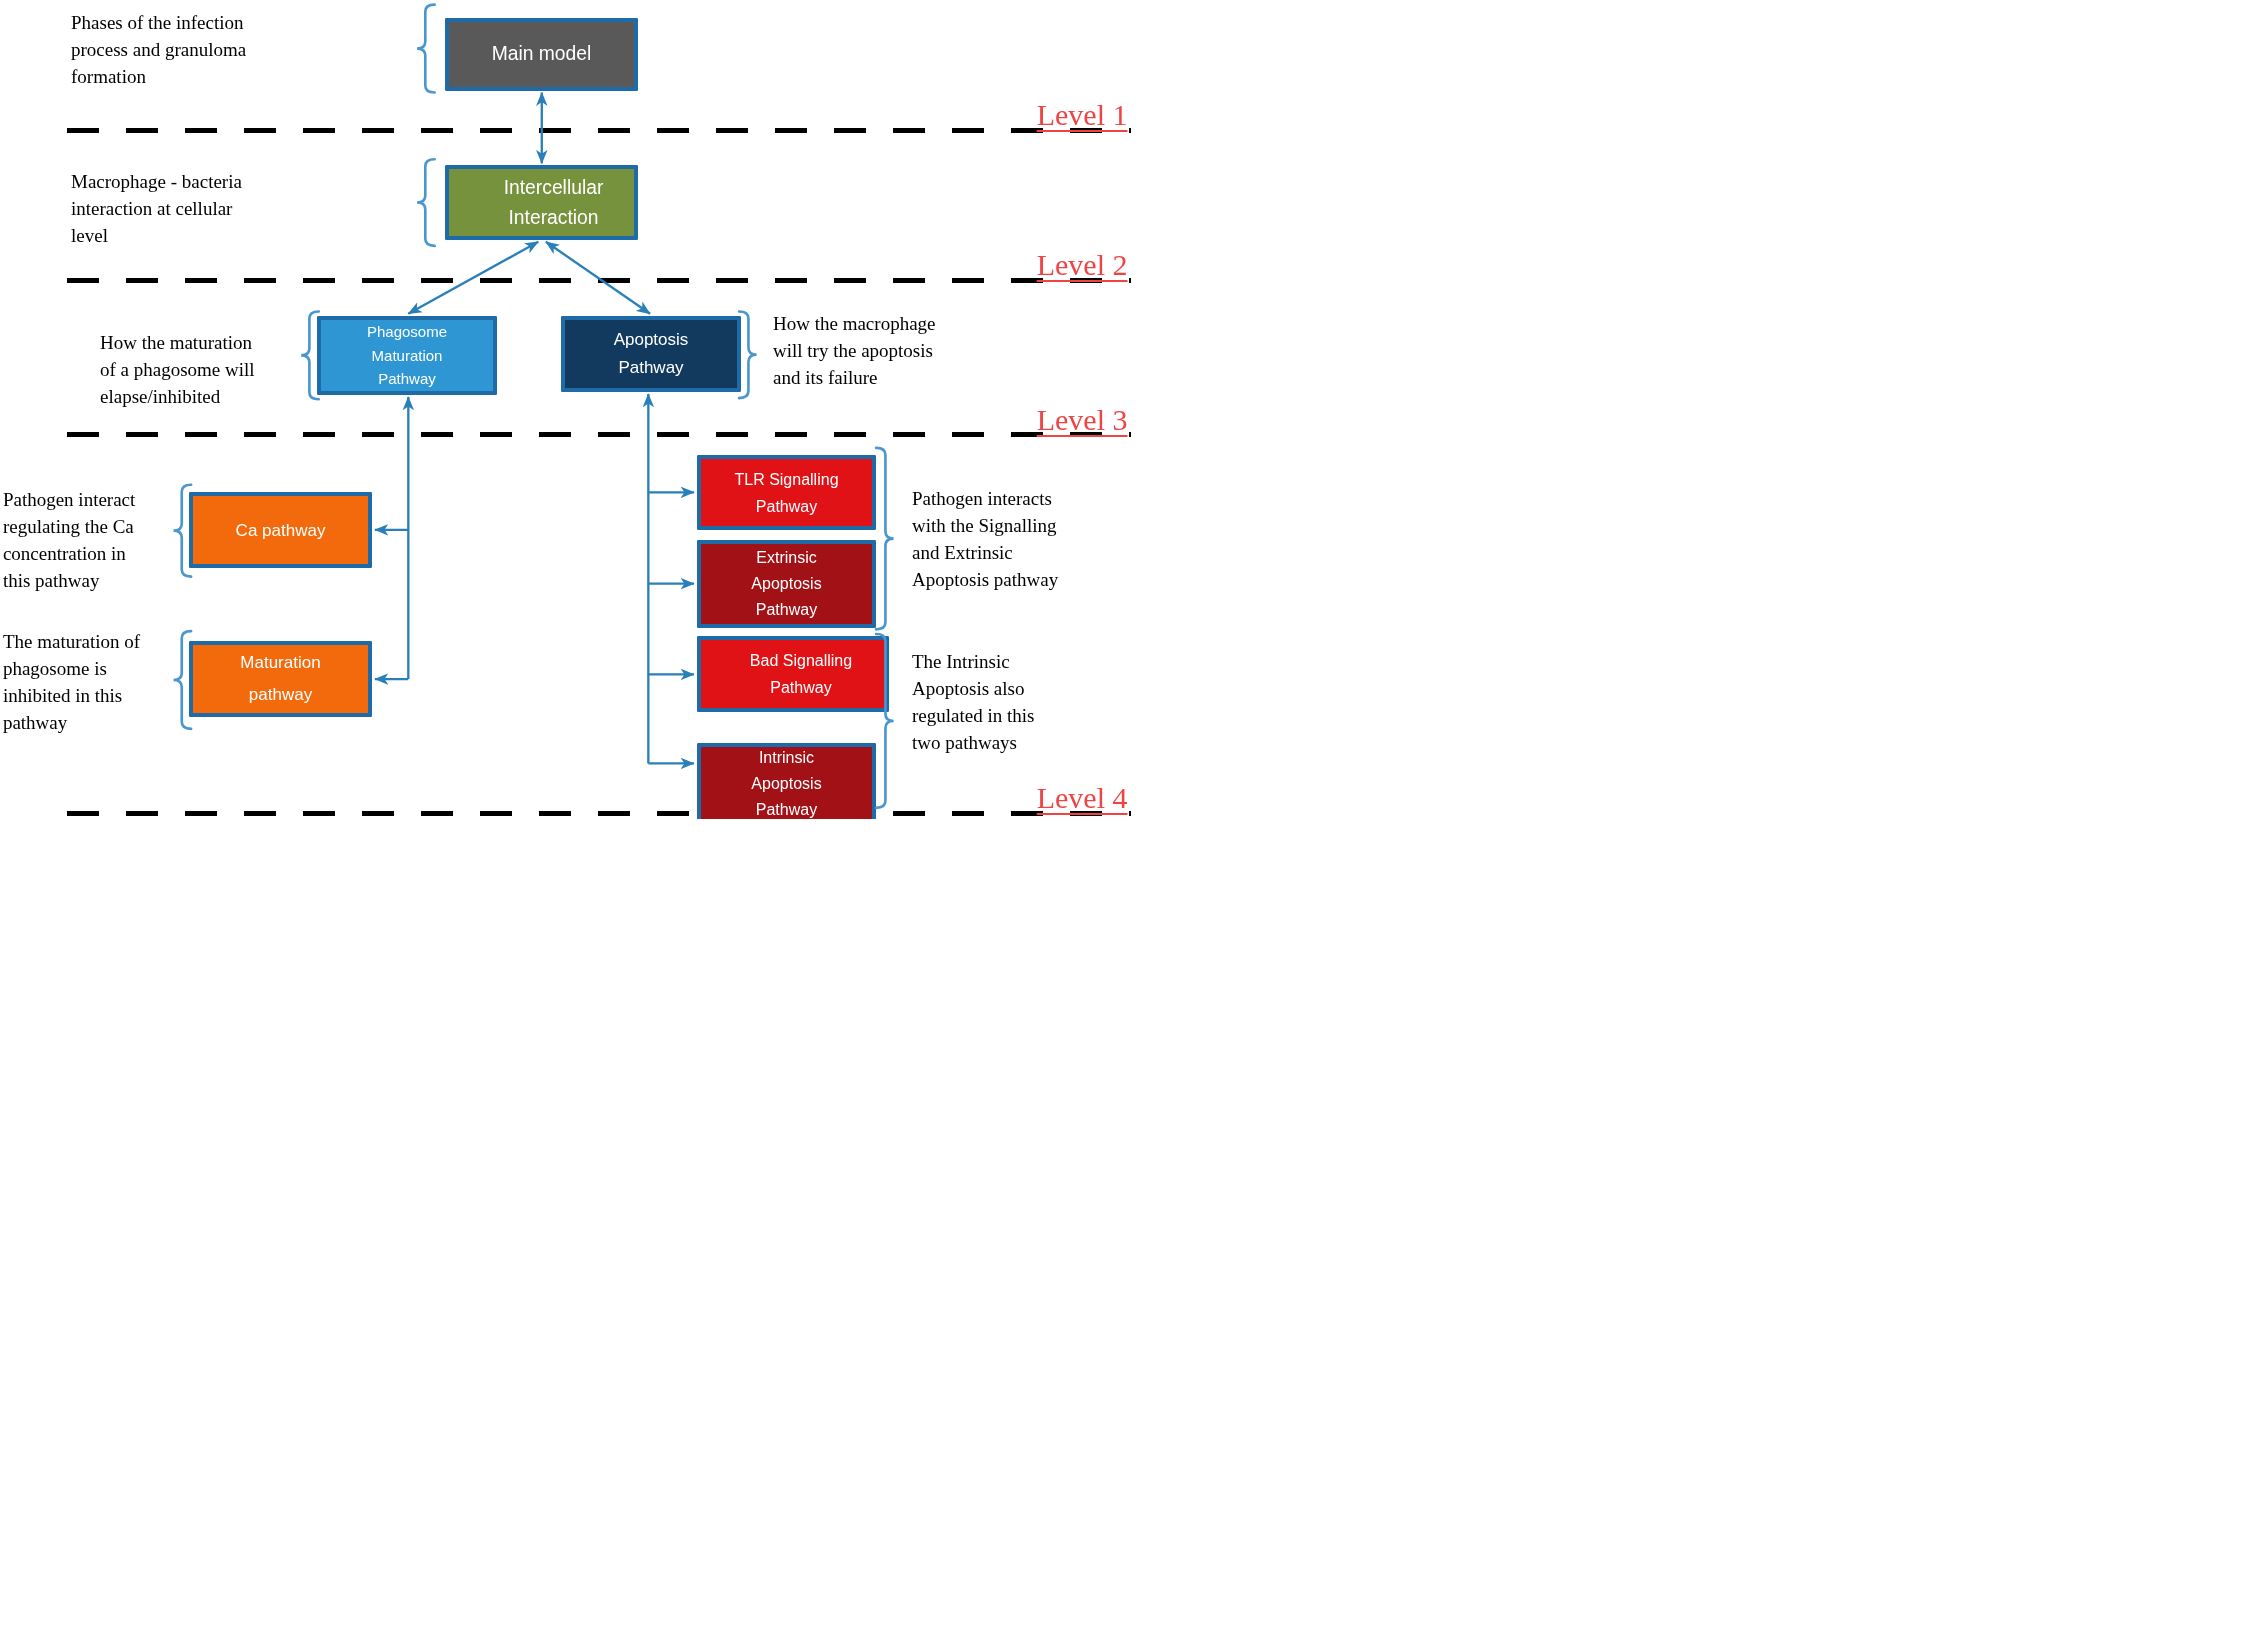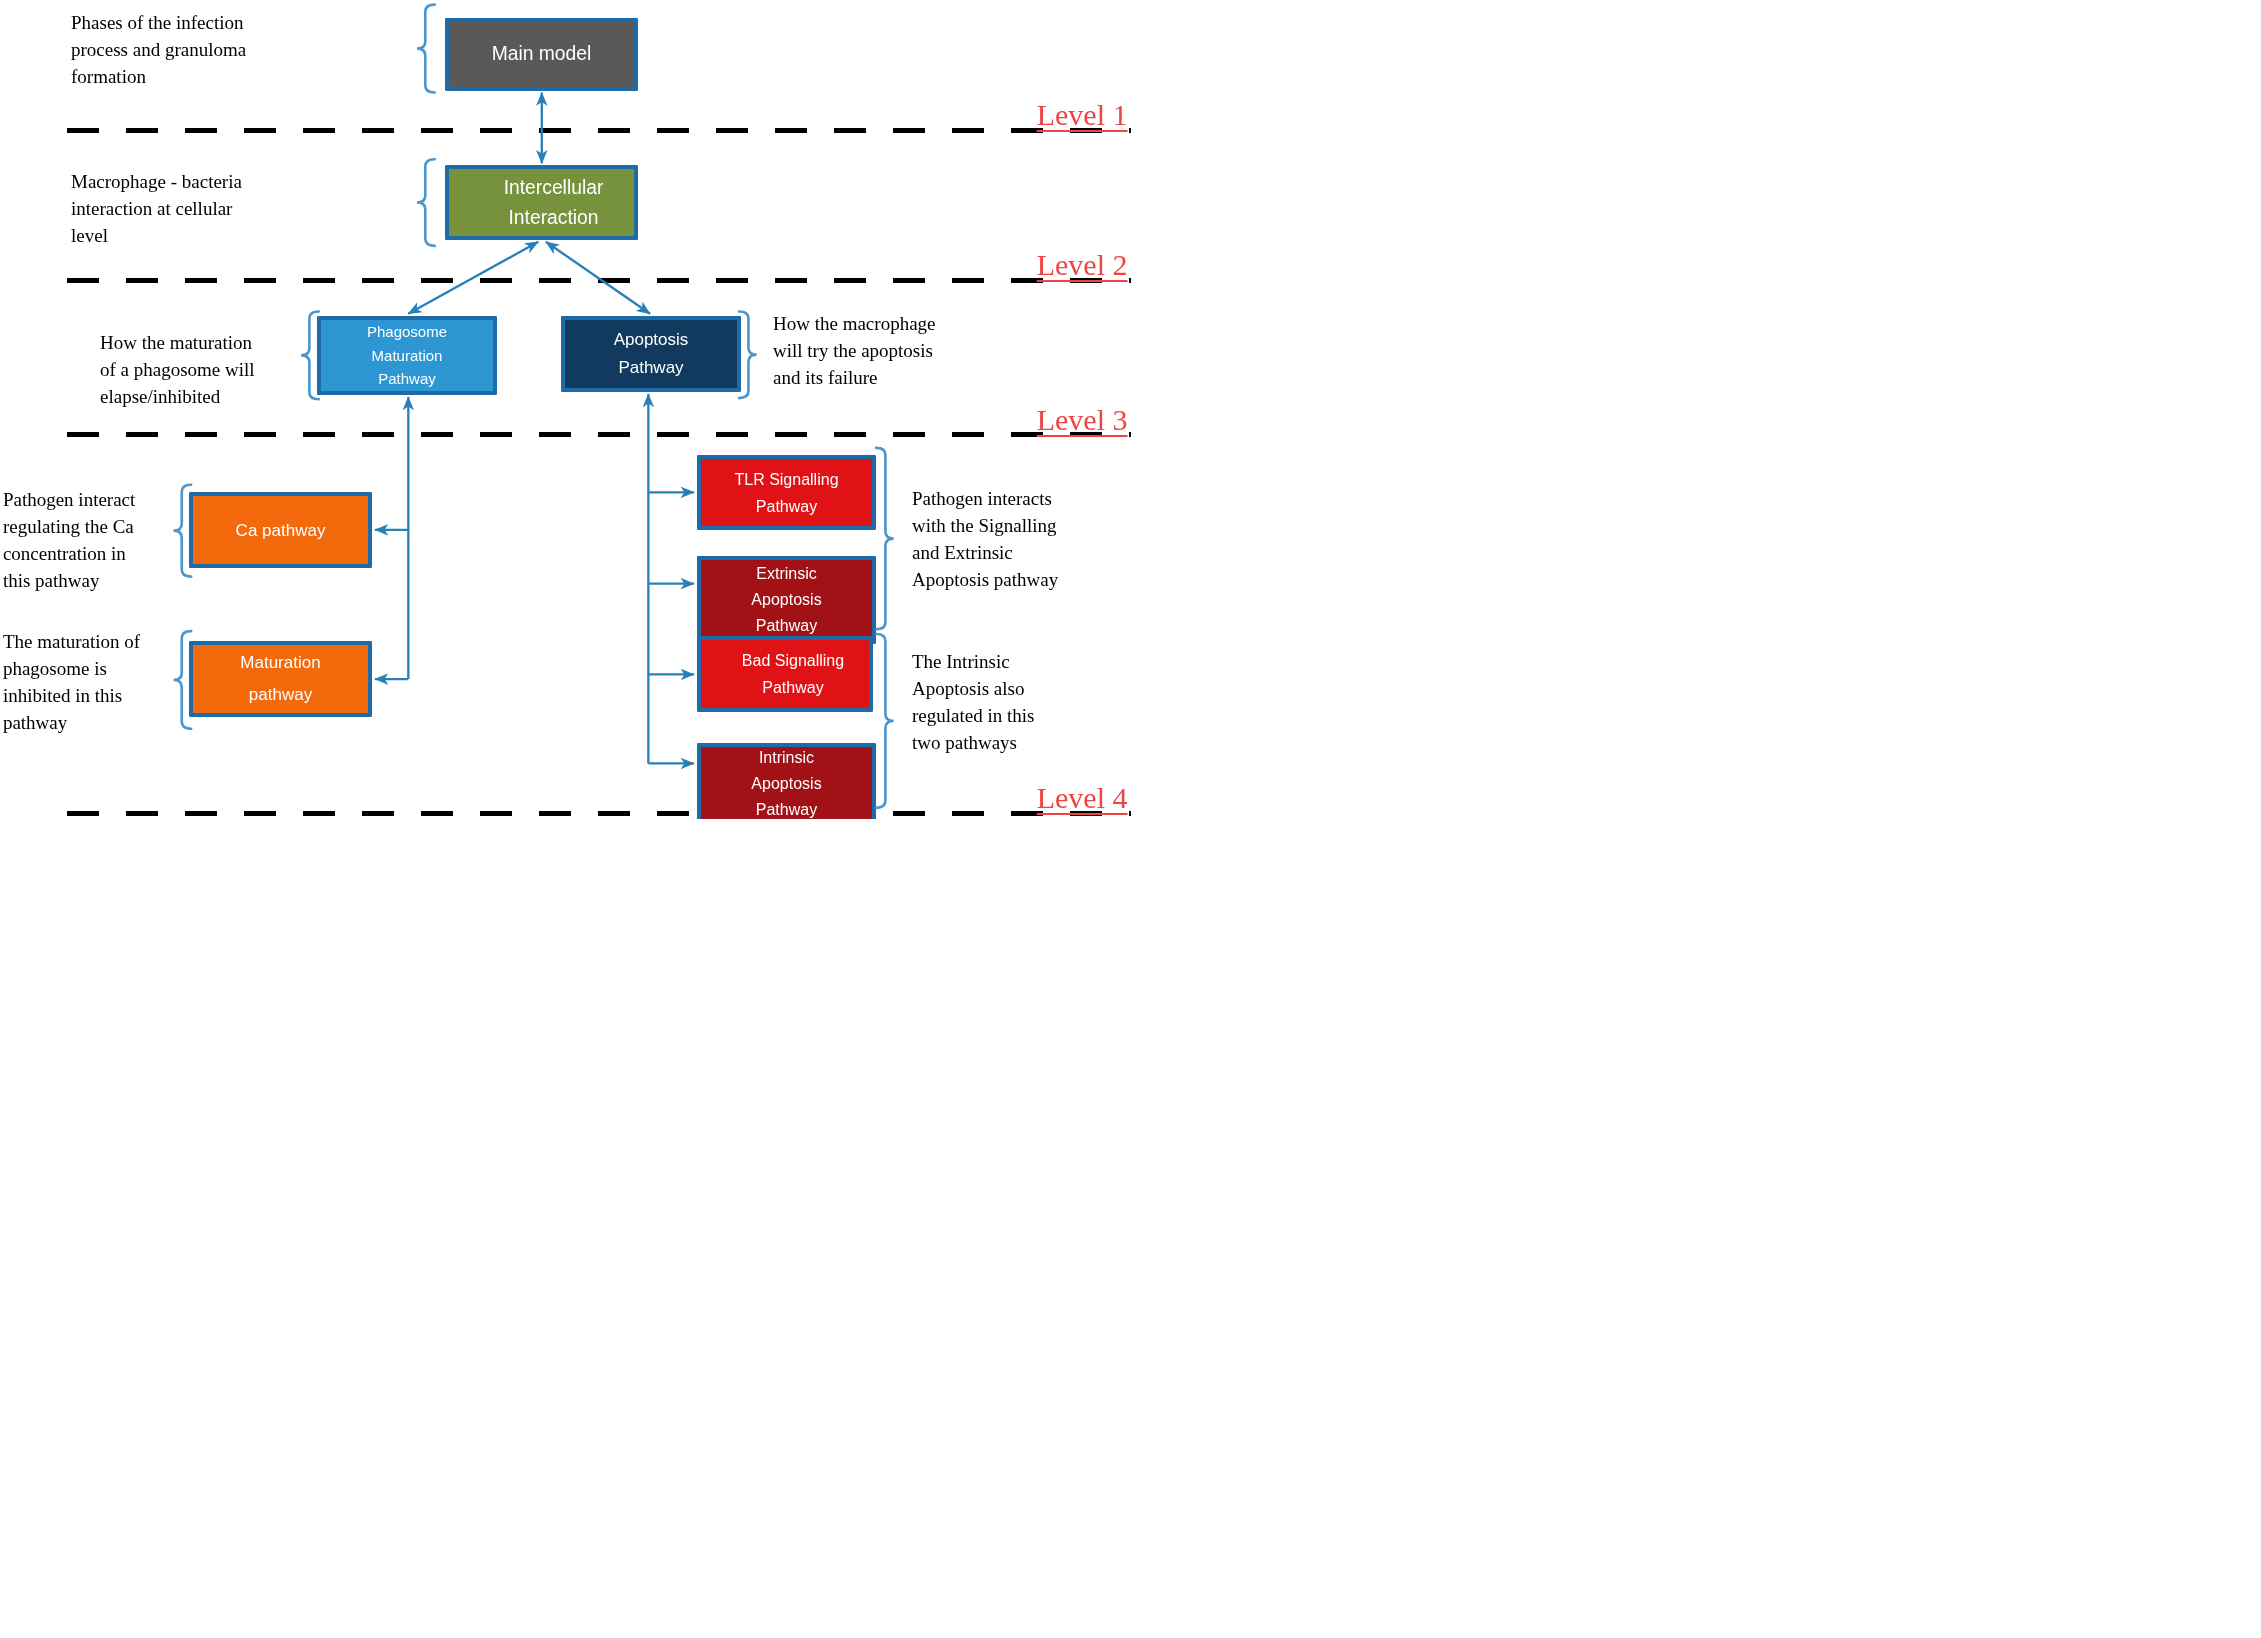--- a/index.html
+++ b/index.html
@@ -28,21 +28,21 @@
   .b-apop       {left:561px; top:316px; width:180px;height:76px;}
   .b-apop span       {font-size:17px;line-height:28px;}
   .b-ca         {left:189px; top:492px; width:183px;height:76px;}
   .b-ca span         {font-size:17px;line-height:21px;}
   .b-matur      {left:189px; top:641px;width:183px;height:76px;}
   .b-matur span      {font-size:17px;line-height:32px;}
   .b-tlr        {left:697px;top:455px; width:179px;height:75px;}
   .b-tlr span        {font-size:16px;line-height:27px;}
   .b-extr       {left:697px;top:540px; width:179px;height:88px;}
   .b-extr span       {font-size:16px;line-height:26px;}
-  .b-bad        {left:697px;top:636px;width:176px;height:76px;padding-left:16px;}
+  .b-bad        {left:697px;top:636px;width:192px;height:76px;padding-left:16px;}
   .b-bad span        {font-size:16px;line-height:27px;}
   .b-intr       {left:697px;top:723px;width:179px;height:81px;}
   .b-intr span       {font-size:16px;line-height:26px;}
   svg{position:absolute;left:0;top:0;}
 </style>
 </head>
 <body>
 
 <div id="stage">
 
@@ -105,21 +105,21 @@
       <span>Ca pathway</span>
     </div>
   <div class="box b-matur" style="background: rgb(243, 106, 13);">
       <span>Maturation
 pathway</span>
     </div>
   <div class="box b-tlr" style="background: rgb(224, 18, 22);">
       <span>TLR Signalling
 Pathway</span>
     </div>
-  <div class="box b-extr" style="background: rgb(162, 17, 22); margin-top: 16px;">
+  <div class="box b-extr" style="background: rgb(162, 17, 22);">
       <span>Extrinsic
 Apoptosis
 Pathway</span>
     </div>
   <div class="box b-bad" style="background: rgb(224, 18, 22);">
       <span>Bad Signalling
 Pathway</span>
     </div>
   <div class="box b-intr" style="background: rgb(162, 17, 22); margin-top: 20px;">
       <span>Intrinsic

